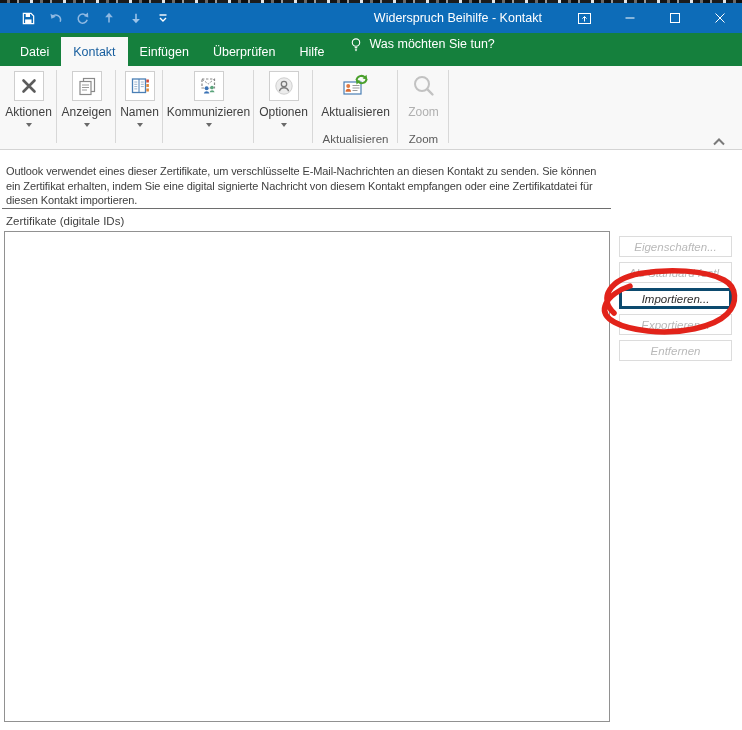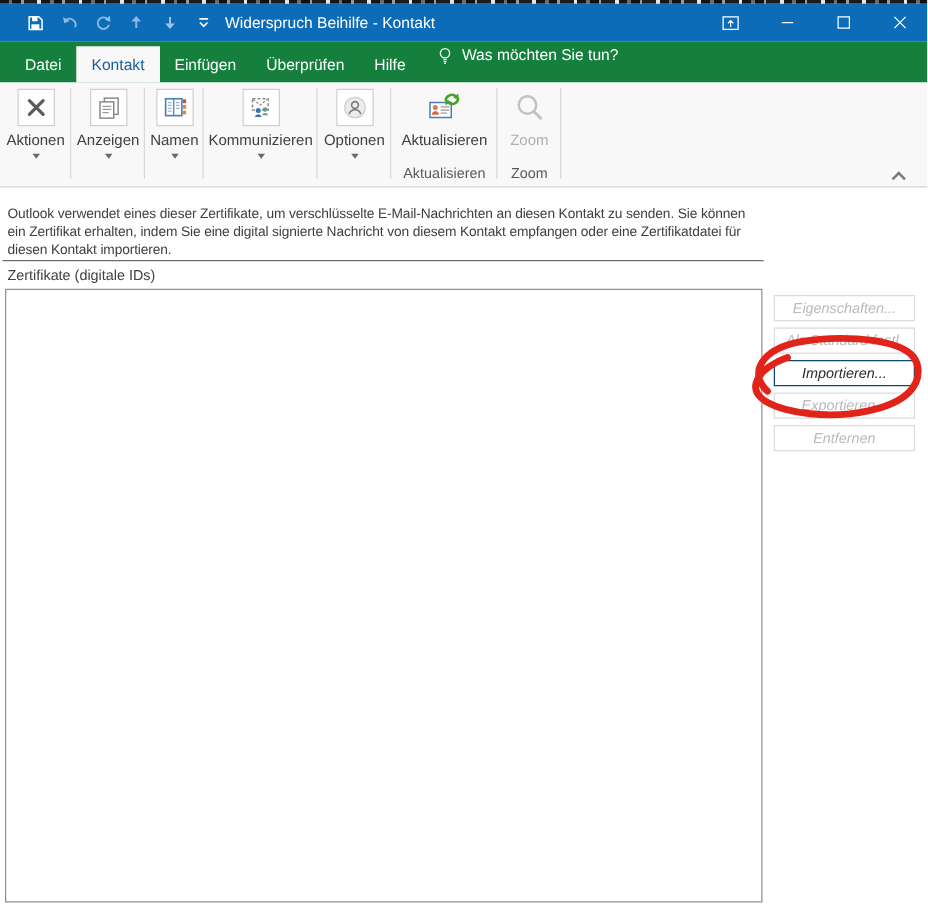--- a/index.html
+++ b/index.html
@@ -9,21 +9,21 @@
 
   
   .top-strip { position:absolute; left:0; top:0; width:742px; height:3px;
     background:repeating-linear-gradient(90deg,#151515 0 7px,#6b6b6b 7px 10px,#101010 10px 17px,#9a9a9a 17px 19px,#1c1c1c 19px 30px,#e5e5e5 30px 33px); }
 
   
   .titlebar { position:absolute; left:0; top:3px; width:742px; height:30px; background:#0d6cb8; }
   .qat { position:absolute; left:20px; top:0; height:30px; display:flex; align-items:center; gap:11px; }
   .qat .qbtn { width:16px; height:16px; display:flex; align-items:center; justify-content:center; }
   .win-title { position:absolute; left:180px; right:200px; top:0; height:30px; line-height:30px;
-    text-align:left; color:#fff; font-size:12.5px; white-space:nowrap; }
+    text-align:right; color:#fff; font-size:12.5px; white-space:nowrap; }
   .win-controls { position:absolute; right:0; top:0; height:30px; display:flex; }
   .win-controls .wbtn { width:45px; height:30px; display:flex; align-items:center; justify-content:center; }
 
   
   .tabrow { position:absolute; left:0; top:33px; width:742px; height:33px; background:#15803d;
     display:flex; align-items:flex-end; padding-left:8px; }
   .tab { height:29px; display:flex; align-items:center; padding:0 12px; color:#fff; font-size:12.5px; white-space:nowrap; }
   .tab.active { background:#f8f8f8; color:#175e9e; }
   .tellme { height:29px; display:flex; gap:7px; padding:0 10px; margin-left:2px; color:#fff; font-size:12.5px; white-space:nowrap; }
 
@@ -50,21 +50,21 @@
     color:#404040; letter-spacing:-0.1px; }
   .hdivider { position:absolute; left:2px; top:208px; width:609px; height:1px; background:#6e6e6e; }
   .cert-label { position:absolute; left:6px; top:215px; font-size:11.5px; color:#404040; }
   .listbox { position:absolute; left:4px; top:231px; width:606px; height:491px; background:#fff;
     border:1px solid #919191; }
   .side-buttons { position:absolute; left:619px; top:236px; width:113px; display:flex;
     flex-direction:column; gap:5px; }
   .sbtn { height:21px; background:#fff; font-family:"Liberation Sans",sans-serif; font-size:11.5px;
     display:flex; align-items:center; justify-content:center; white-space:nowrap; overflow:hidden;font-style:italic; }
   .sbtn.disabled { border:1px solid #dcdcdc; color:#b9b9b9; }
-  .sbtn.enabled { border:1px solid #0c4a6e; color:#2b2b2b; }
+  .sbtn.enabled { border:3px solid #0c4a6e; color:#2b2b2b; }
   .annotation { position:absolute; left:588px; top:250px; width:152px; height:95px; pointer-events:none; }
 </style>
 </head>
 <body>
 
 <div class="screen">
 
   <div class="top-strip"></div>
 
   <div class="titlebar">

